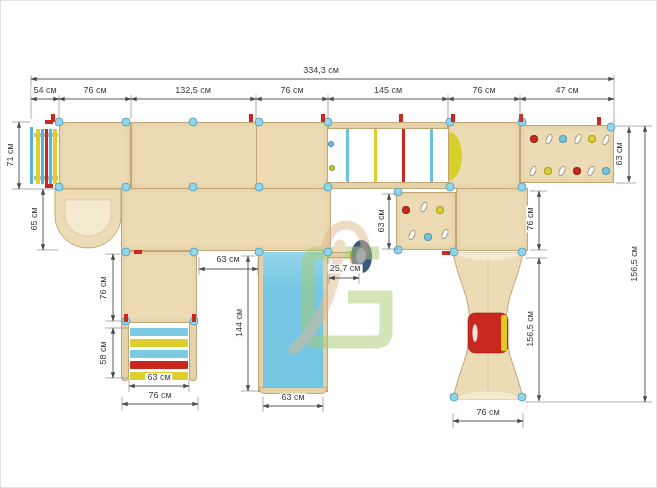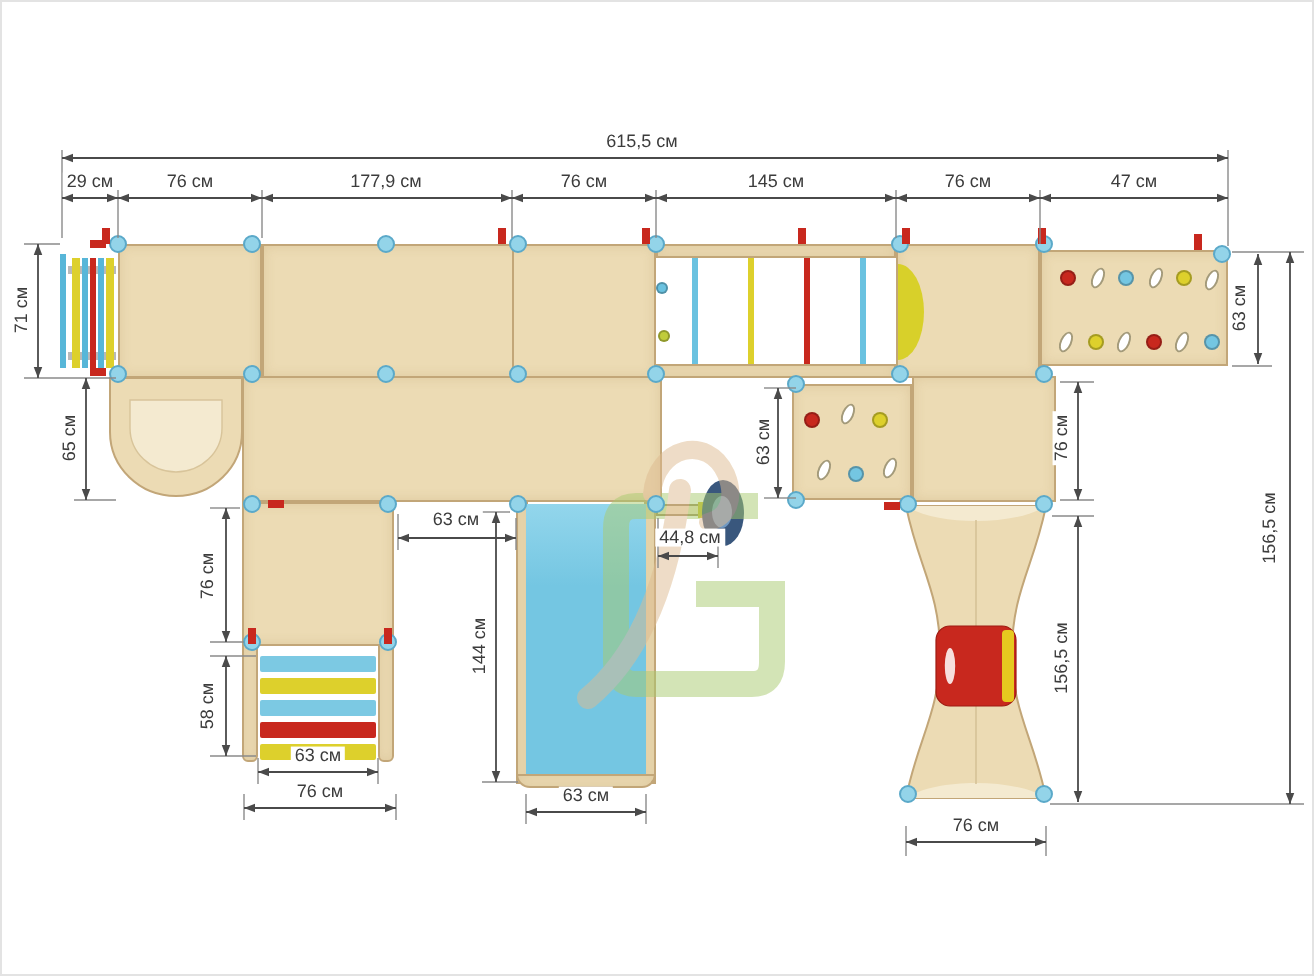--- a/index.html
+++ b/index.html
@@ -232,38 +232,38 @@
       <line x1="328" y1="277" x2="358" y2="277"></line>
       <line x1="388" y1="193" x2="388" y2="248"></line>
       <line x1="628" y1="126" x2="628" y2="181"></line>
       <line x1="538" y1="190" x2="538" y2="249"></line>
       <line x1="538" y1="257" x2="538" y2="400"></line>
       <line x1="452" y1="420" x2="522" y2="420"></line>
       <line x1="644" y1="125" x2="644" y2="401"></line>
     </g>
   </svg>
 
-  <span class="dl" style="left:320px;top:70px;">615,5 см</span>
-  <span class="dl" style="left:44px;top:90px;">29 см</span>
+  <span class="dl" style="left:320px;top:70px;">334,3 см</span>
+  <span class="dl" style="left:44px;top:90px;">54 см</span>
   <span class="dl" style="left:94px;top:90px;">76 см</span>
-  <span class="dl" style="left:192px;top:90px;">177,9 см</span>
+  <span class="dl" style="left:192px;top:90px;">132,5 см</span>
   <span class="dl" style="left:291px;top:90px;">76 см</span>
   <span class="dl" style="left:387px;top:90px;">145 см</span>
   <span class="dl" style="left:483px;top:90px;">76 см</span>
   <span class="dl" style="left:566px;top:90px;">47 см</span>
   <span class="dl v" style="left:10px;top:154px;">71 см</span>
   <span class="dl v" style="left:34px;top:218px;">65 см</span>
   <span class="dl v" style="left:103px;top:287px;">76 см</span>
   <span class="dl v" style="left:103px;top:352px;">58 см</span>
   <span class="dl" style="left:158px;top:377px;">63 см</span>
   <span class="dl" style="left:159px;top:395px;">76 см</span>
   <span class="dl" style="left:227px;top:259px;">63 см</span>
   <span class="dl v" style="left:239px;top:322px;">144 см</span>
   <span class="dl" style="left:292px;top:397px;">63 см</span>
-  <span class="dl" style="left:344px;top:268px;">44,8 см</span>
+  <span class="dl" style="left:344px;top:268px;">25,7 см</span>
   <span class="dl v" style="left:381px;top:220px;">63 см</span>
   <span class="dl v" style="left:619px;top:153px;">63 см</span>
   <span class="dl v" style="left:530px;top:218px;">76 см</span>
   <span class="dl v" style="left:530px;top:328px;">156,5 см</span>
   <span class="dl" style="left:487px;top:412px;">76 см</span>
   <span class="dl v" style="left:634px;top:263px;">156,5 см</span>
 
 </div>
 
 </body></html>

